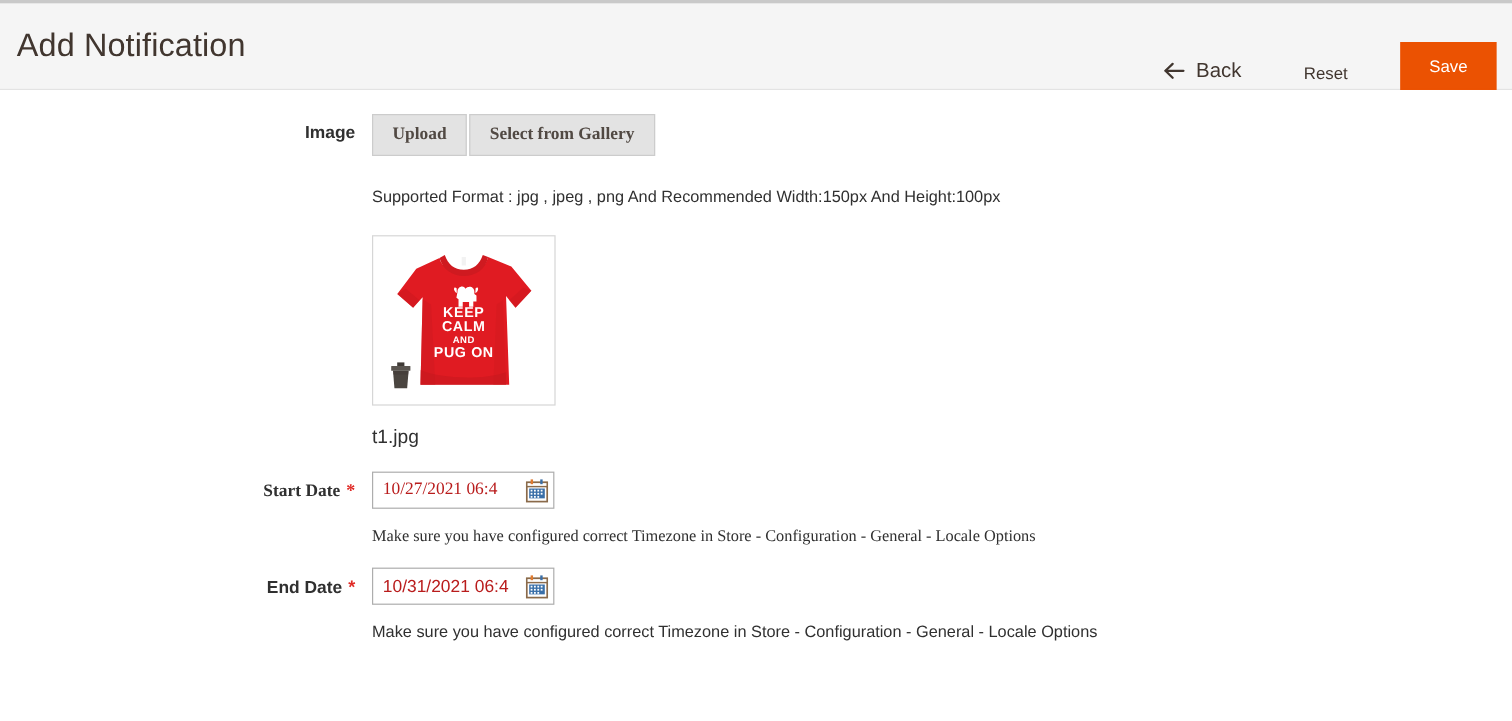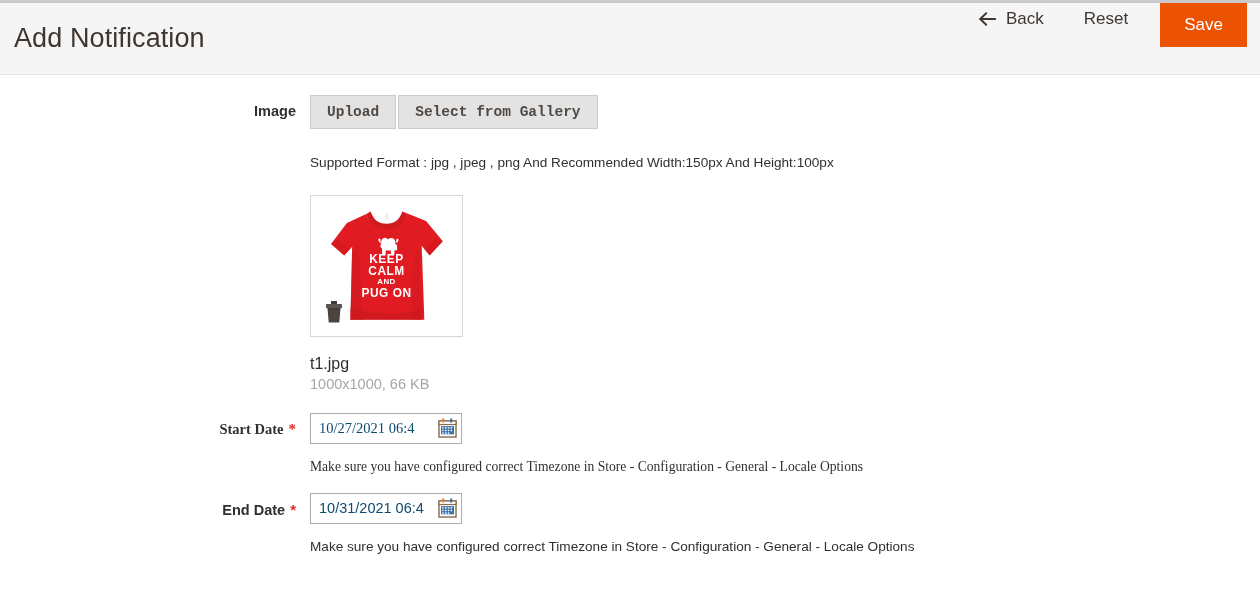--- a/index.html
+++ b/index.html
@@ -24,39 +24,39 @@
   .page-title {
     margin-left: 14px;
     font-size: 27px;
     font-weight: 400;
     color: #41362f;
     letter-spacing: .1px;
     white-space: nowrap;
   }
   .header-actions {
     position: absolute; right: 13px; top: 0; height: 72px;
-    display: flex; align-items: flex-start; gap: 0;
+    display: flex; align-items: flex-end; gap: 12px;
   }
   .btn-back {
     display: flex; align-items: center; gap: 9px;
     background: transparent; border: none;
     font-size: 17px; color: #41362f;
     padding: 6px 18px 6px 10px;
     cursor: pointer; font-family: inherit;
   }
   .back-arrow-icon { display: block; width: 19px; height: 16px; }
   .btn-reset {
     background: transparent; border: none;
-    font-size: 17px; color: #41362f;
+    font-size: 14px; color: #41362f;
     padding: 6px 22px; cursor: pointer; font-family: inherit;
     white-space: nowrap;
   }
   .btn-save {
     background: #eb5202; border: 1px solid #eb5202;
-    color: #ffffff; font-size: 17px;
+    color: #ffffff; font-size: 14px;
     padding: 11px 23px; margin-left: 10px;
     cursor: pointer; font-family: inherit;
     white-space: nowrap;
   }
 
   
   .form-body { padding-top: 20px; }
   .field-row { display: flex; align-items: flex-start; margin-bottom: 0; }
   .field-label {
     width: 310px;
@@ -73,21 +73,21 @@
   .field-control { flex: 1 1 auto; padding-left: 0; }
 
   
   .upload-buttons { display: flex; gap: 2px; }
   .btn-gray {
     background: #e3e3e3;
     border: 1px solid #cccccc;
     color: #514943;
     font-size: 14.5px; font-weight: bold;
     padding: 8px 16px;
-    cursor: pointer; font-family: Liberation Mono, monospace;
+    cursor: pointer; font-family: Liberation Serif, serif;
     white-space: nowrap;
   }
 
   .note-text {
     font-size: 13.6px;
     color: #303030;
     margin-top: 14px;
     line-height: 1.45;
   }
   .note-text.second { margin-top: 24px; }
@@ -131,21 +131,21 @@
     display: inline-block;
     width: 152px;
   }
   .date-input {
     width: 152px;
     height: 31px;
     border: 1px solid #adadad;
     background: #ffffff;
     font-family: inherit;
     font-size: 14.5px;
-    color: #0c4a6e;
+    color: #b91c1c;
     padding: 4px 28px 4px 8px;
     outline: none;
   }
   .cal-btn {
     position: absolute; right: 4px; top: 50%;
     transform: translateY(-50%);
     width: 21px; height: 21px;
     background: none; border: none; padding: 0;
     cursor: pointer; line-height: 0;
   }
@@ -241,21 +241,20 @@
                 <rect x="7" y="1" width="6" height="3" fill="#3f3a36"></rect>
                 <rect x="2" y="4" width="16" height="4" rx="0.5" fill="#5a5550"></rect>
                 <path d="M3.5 8 H16.5 L15.3 22.5 H4.7 Z" fill="#4a4540"></path>
                 <path d="M3.5 8 H16.5 L16.2 11 H3.8 Z" fill="#3f3a36" opacity=".5"></path>
               </svg>
             </span>
           </div>
         </div>
 
         <div class="file-name">t1.jpg</div>
-        <div class="file-meta">1000x1000, 66 KB</div>
       </div>
     </div>
 
     <div class="field-row row-gap-date">
       <div class="field-label">
         <span>Start Date</span><span class="req-star">*</span>
       </div>
       <div class="field-control">
         <div class="date-wrap">
           <input class="date-input" type="text" value="10/27/2021 06:4" style="">

